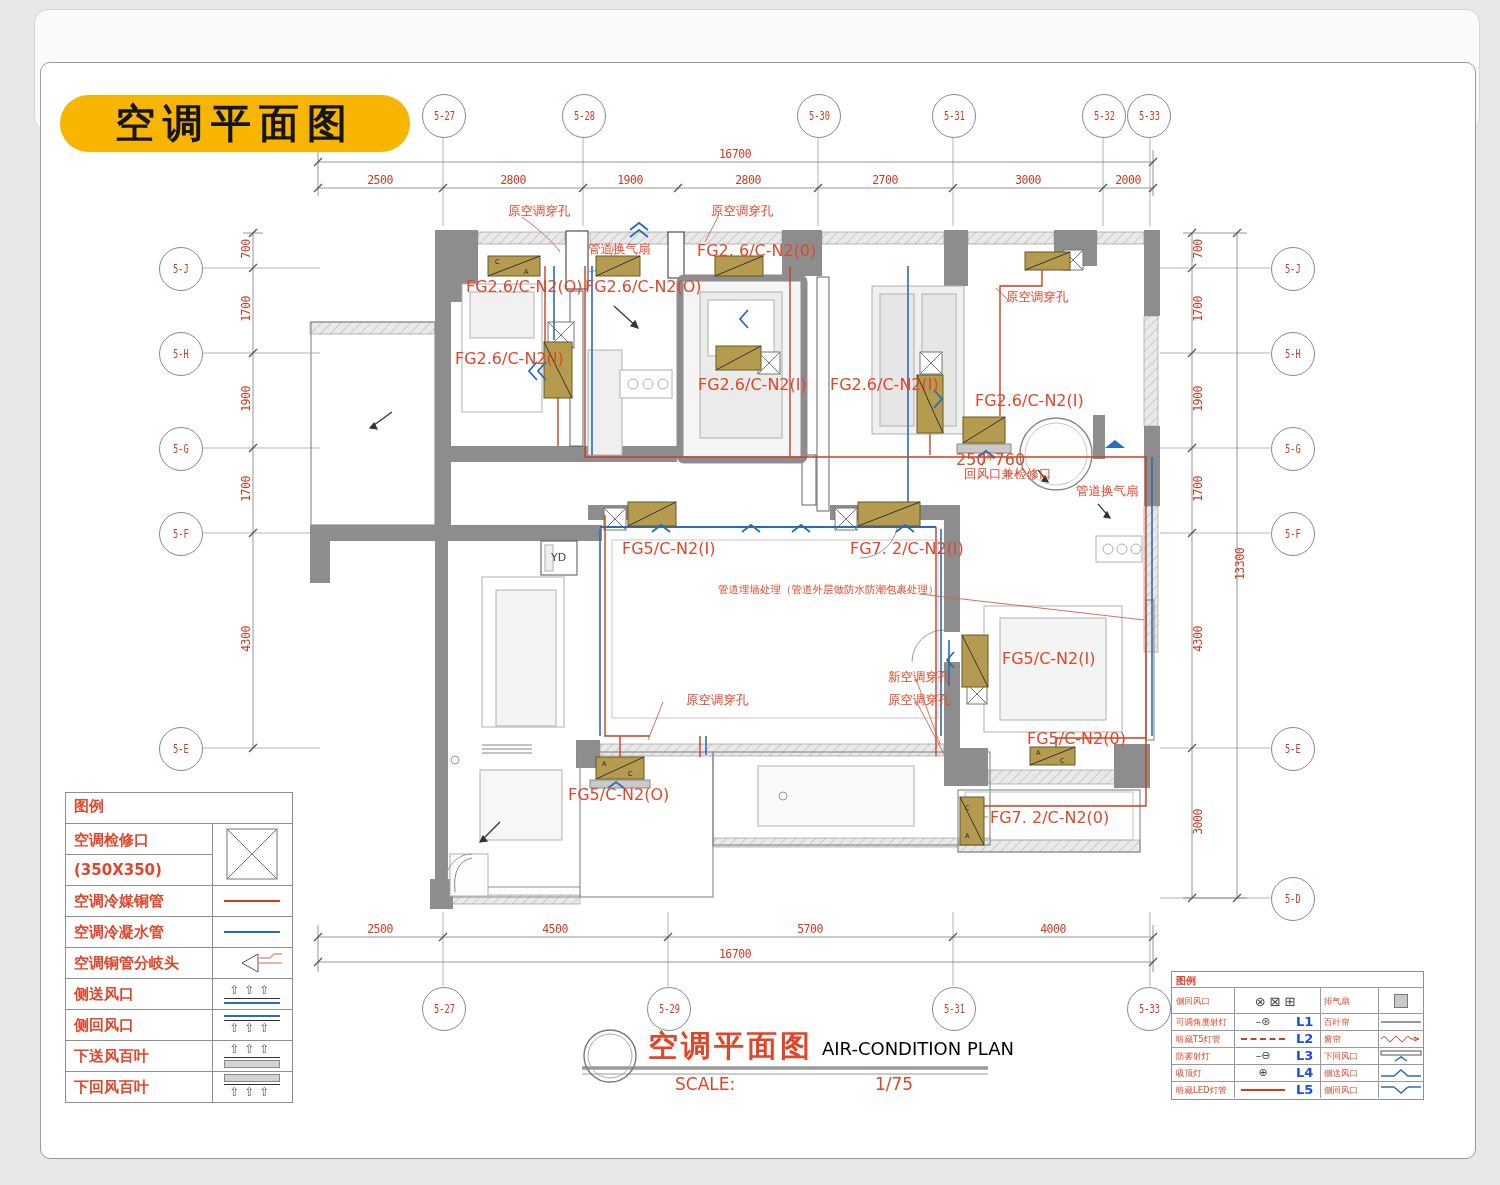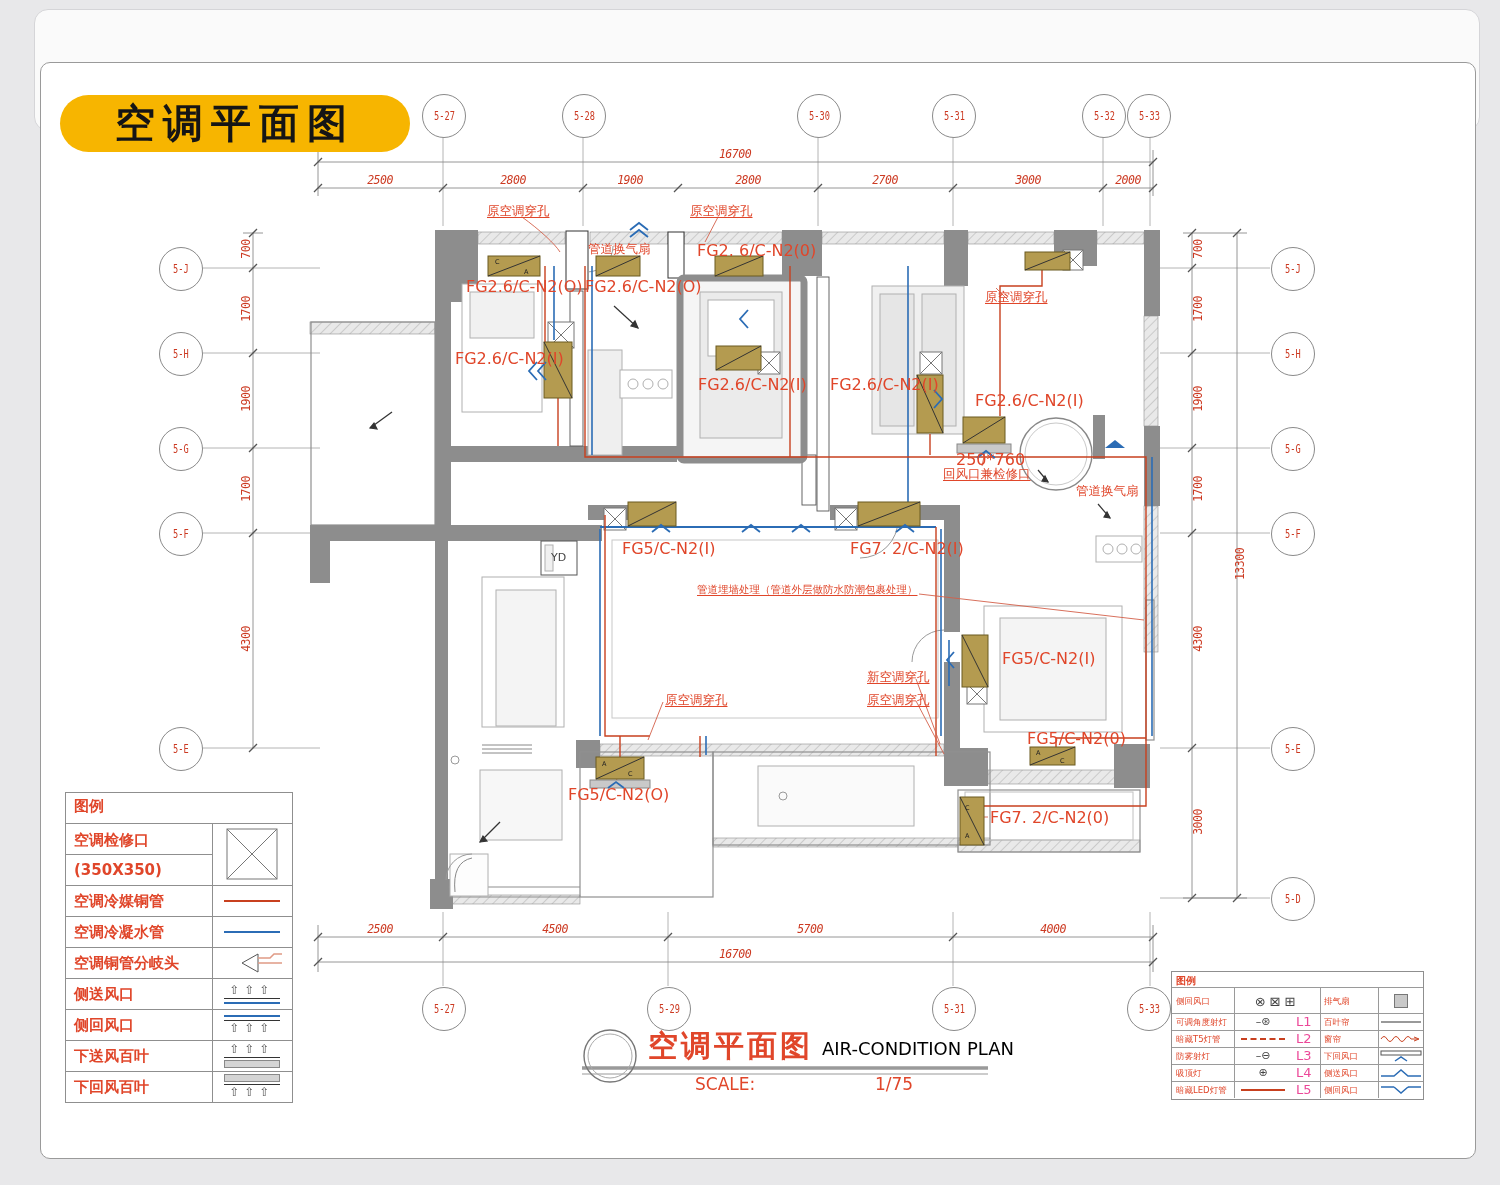--- a/index.html
+++ b/index.html
@@ -3,25 +3,25 @@
 <meta charset="utf-8">
 <style>
   html,body{margin:0;padding:0;}
   body{width:1500px;height:1185px;position:relative;background:#e8e8ea;font-family:"DejaVu Sans",sans-serif;overflow:hidden;}
   .backsheet{position:absolute;left:34px;top:9px;width:1444px;height:120px;background:#fafafa;border:1px solid #d5d5d8;border-radius:14px;}
   .sheet{position:absolute;left:40px;top:62px;width:1434px;height:1095px;background:#fff;border:1.5px solid #9a9a9a;border-radius:10px;}
   .badge{position:absolute;left:60px;top:95px;width:350px;height:57px;background:#F7B500;border-radius:29px;display:flex;align-items:center;justify-content:center;}
   .badge span{font-size:40px;font-weight:bold;color:#151515;letter-spacing:8px;}
   .bubble{position:absolute;width:42px;height:42px;border:1.2px solid #8a8a8a;border-radius:50%;background:#fff;display:flex;align-items:center;justify-content:center;}
   .bubble span{display:inline-block;transform:scaleX(.72);font-size:12px;color:#CC3A22;font-family:"DejaVu Sans Mono",monospace;}
-  .dim{position:absolute;color:#CC3A22;font-size:11.5px;font-family:"DejaVu Sans Mono",monospace;letter-spacing:-.5px;width:44px;text-align:center;font-style:italic;}
+  .dim{position:absolute;color:#CC3A22;font-size:11.5px;font-family:"DejaVu Sans Mono",monospace;letter-spacing:-.5px;width:44px;text-align:center;}
   .vdim{position:absolute;color:#CC3A22;font-size:11.5px;font-family:"DejaVu Sans Mono",monospace;letter-spacing:-.5px;width:40px;text-align:center;transform:rotate(-90deg);}
   .lbl{position:absolute;color:#E0462A;font-size:16px;white-space:nowrap;line-height:1.1;}
   .lbl.cn{font-size:12.5px;}
-  .lbl.u{text-decoration:underline;text-underline-offset:2px;}
+  .lbl.u{text-underline-offset:2px;margin-left:21px;}
   .lbl.small{font-size:10.5px;}
   .lbl.dark{color:#444;font-size:11px;}
   svg.layer{position:absolute;left:0;top:0;}
   
   .legendL{position:absolute;left:65px;top:792px;width:226px;height:309px;background:#fff;border:1.3px solid #8f8f8f;}
   .legendL .hl{position:absolute;left:0;width:100%;border-top:1px solid #8f8f8f;}
   .legendL .hl2{position:absolute;left:0;width:146px;border-top:1px solid #8f8f8f;}
   .legendL .vl{position:absolute;left:146px;top:30px;height:279px;border-left:1px solid #8f8f8f;}
   .legendL .cell{position:absolute;left:8px;color:#E0462A;font-size:15px;font-weight:bold;white-space:nowrap;}
   .legendL .sym{position:absolute;left:146px;width:80px;display:flex;align-items:center;justify-content:center;flex-direction:column;}
@@ -29,30 +29,30 @@
   .line-blue{width:56px;height:0;border-top:2px solid #2B6CB5;}
   .line-black{width:56px;height:0;border-top:1.5px solid #333;}
   .graybar{width:56px;height:8px;background:#d4d4d4;border:1px solid #888;box-sizing:border-box;}
   .arrows3{font-size:12px;color:#555;letter-spacing:5px;line-height:12px;height:13px;}
   
   .legendR{position:absolute;left:1171px;top:971px;width:251px;height:127px;background:#fff;border:1px solid #8f8f8f;font-size:8.5px;}
   .legendR .hd{position:absolute;left:4px;top:2px;color:#E0462A;font-weight:bold;font-size:10px;}
   .legendR .row-line{position:absolute;left:0;width:100%;border-top:1px solid #9a9a9a;}
   .legendR .v{position:absolute;top:15px;height:111px;border-left:1px solid #9a9a9a;}
   .legendR .c{position:absolute;color:#E0462A;white-space:nowrap;}
-  .legendR .lc{position:absolute;color:#ec4899;font-size:13px;font-weight:normal;}
+  .legendR .lc{position:absolute;color:#1d4ed8;font-size:13px;font-weight:bold;}
   .legendR .sy{position:absolute;display:flex;align-items:center;justify-content:center;color:#444;}
   .fanbox{width:12px;height:12px;background:#c9c9c9;border:1px solid #777;}
   .dashred{width:44px;height:0;border-top:2px dashed #C8401F;}
   .solidred{width:44px;height:0;border-top:2px solid #C8401F;}
   .grayline{width:40px;height:0;border-top:2px solid #999;}
   
   .tb-cn{position:absolute;left:648px;top:1026px;color:#E0462A;font-size:30px;font-weight:bold;letter-spacing:3px;}
   .tb-en{position:absolute;left:822px;top:1038px;color:#000000;font-size:18px;}
-  .tb-sc{position:absolute;left:675px;top:1074px;color:#E0462A;font-size:17px;margin-left:20px;}
+  .tb-sc{position:absolute;left:675px;top:1074px;color:#E0462A;font-size:17px;}
   .tb-sv{position:absolute;left:875px;top:1074px;color:#E0462A;font-size:17px;}
 </style>
 </head>
 <body>
 
 <div class="backsheet"></div>
 <div class="sheet"></div>
 
 <svg class="layer" width="1500" height="1185" viewBox="0 0 1500 1185">
   <defs>

